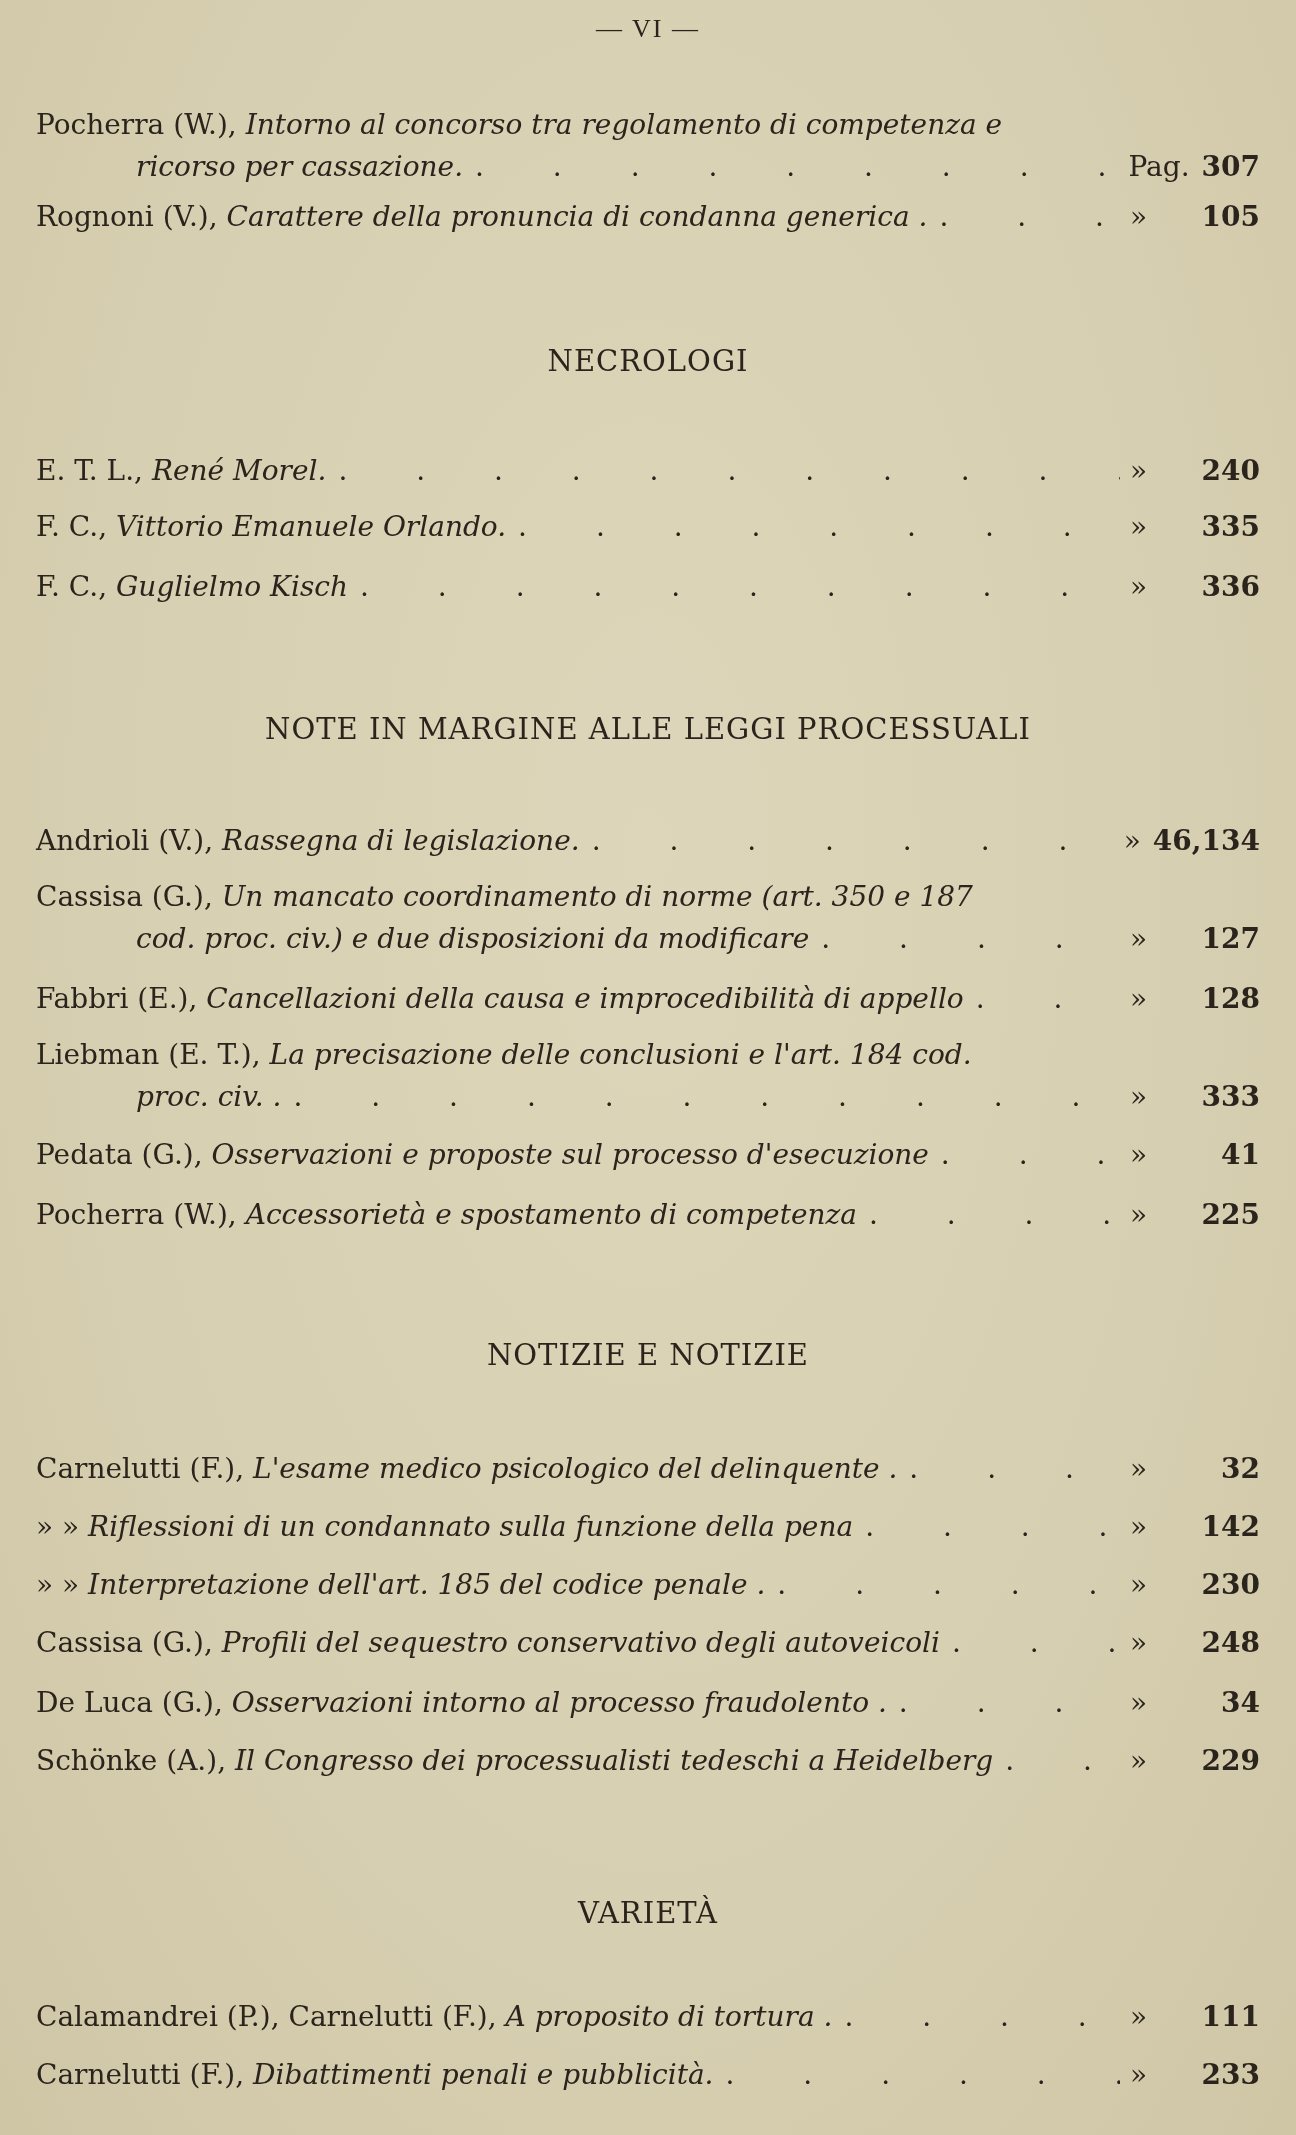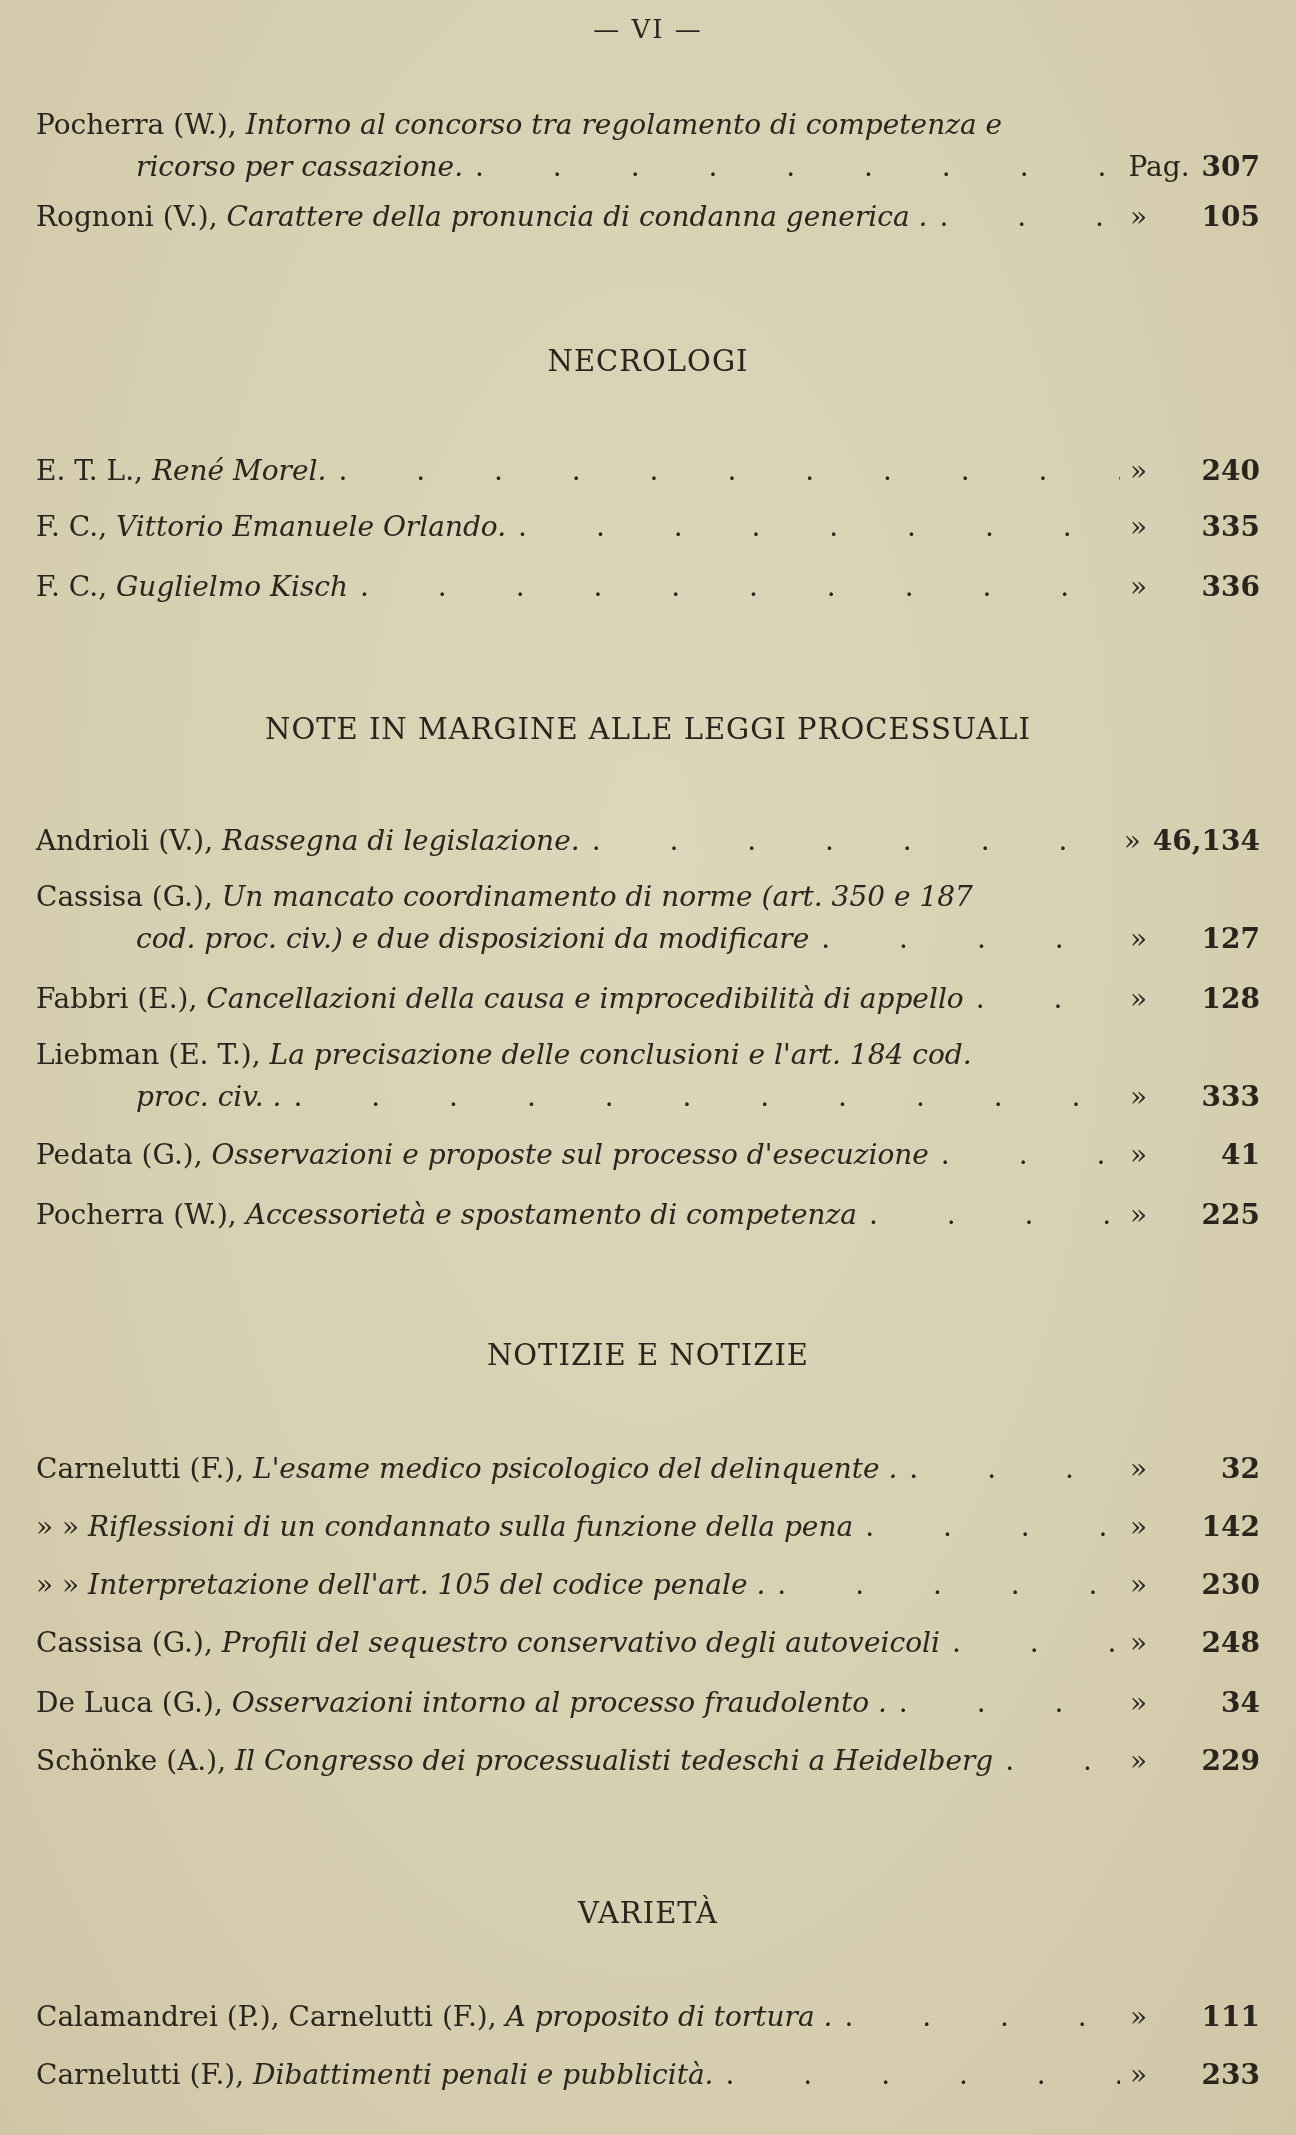--- a/index.html
+++ b/index.html
@@ -7,21 +7,21 @@
     width: 1296px; height: 2135px;
     background: #d9d1b4;
     background-image: radial-gradient(ellipse at 50% 40%, #ddd6ba 0%, #d7cfb1 60%, #cfc6a6 100%);
     font-family: "DejaVu Serif", "Liberation Serif", serif;
     color: #2b241c;
     position: relative;
     overflow: hidden;
   }
   .page-header {
     position: absolute; top: 14px; left: 0; width: 1296px;
-    text-align: center; font-size: 26px; letter-spacing: 2px;
+    text-align: center; font-size: 26px; letter-spacing: 2px; font-family: Liberation Serif, serif;
   }
   .section-title {
     position: absolute; left: 0; width: 1296px; text-align: center;
     font-size: 29px; letter-spacing: 1px;
   }
   .entry {
     position: absolute; left: 36px; width: 1224px;
     font-size: 28px; line-height: 42px;
   }
   .line { display: flex; align-items: flex-end; white-space: nowrap; }
@@ -132,21 +132,21 @@
         <span class="page">32</span>
       </span></div>
 </div>
 <div class="entry" style="top:1506px">
   <div class="line"><span class="author">» »</span>&nbsp;<span class="title">Riflessioni di un condannato sulla funzione della pena</span><span class="dots"></span><span class="ref">
         <span class="mark">»</span>
         <span class="page">142</span>
       </span></div>
 </div>
 <div class="entry" style="top:1564px">
-  <div class="line"><span class="author">» »</span>&nbsp;<span class="title">Interpretazione dell'art. 105 del codice penale .</span><span class="dots"></span><span class="ref">
+  <div class="line"><span class="author">» »</span>&nbsp;<span class="title">Interpretazione dell'art. 185 del codice penale .</span><span class="dots"></span><span class="ref">
         <span class="mark">»</span>
         <span class="page">230</span>
       </span></div>
 </div>
 <div class="entry" style="top:1622px">
   <div class="line"><span class="author">Cassisa (G.),</span>&nbsp;<span class="title">Profili del sequestro conservativo degli autoveicoli</span><span class="dots"></span><span class="ref">
         <span class="mark">»</span>
         <span class="page">248</span>
       </span></div>
 </div>

